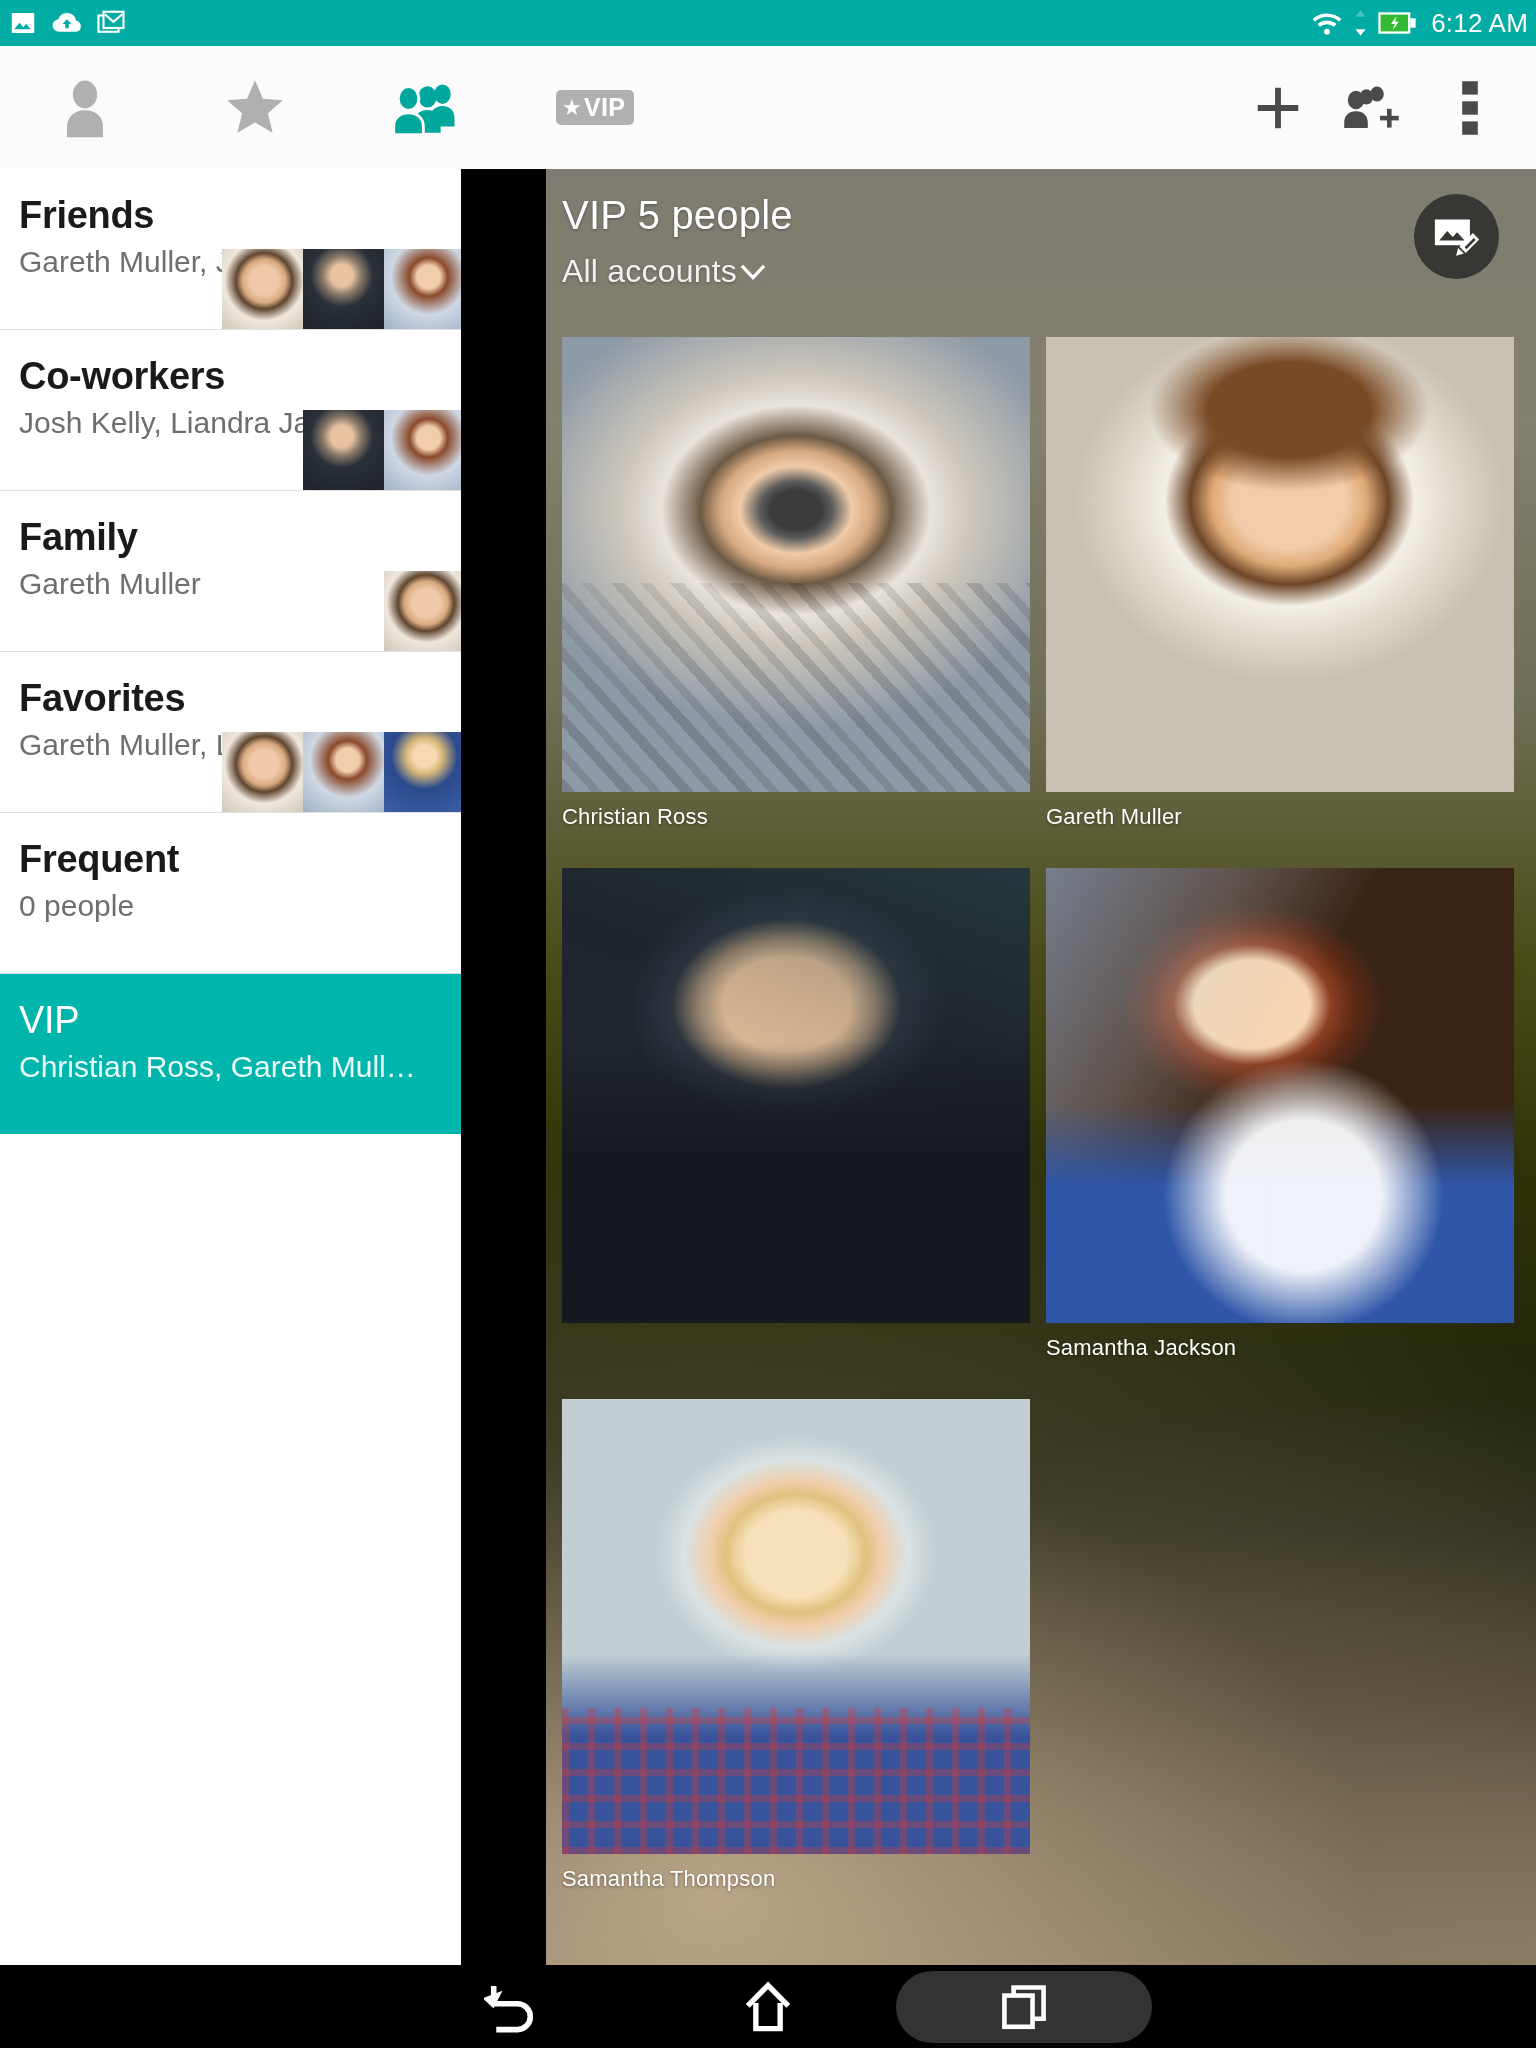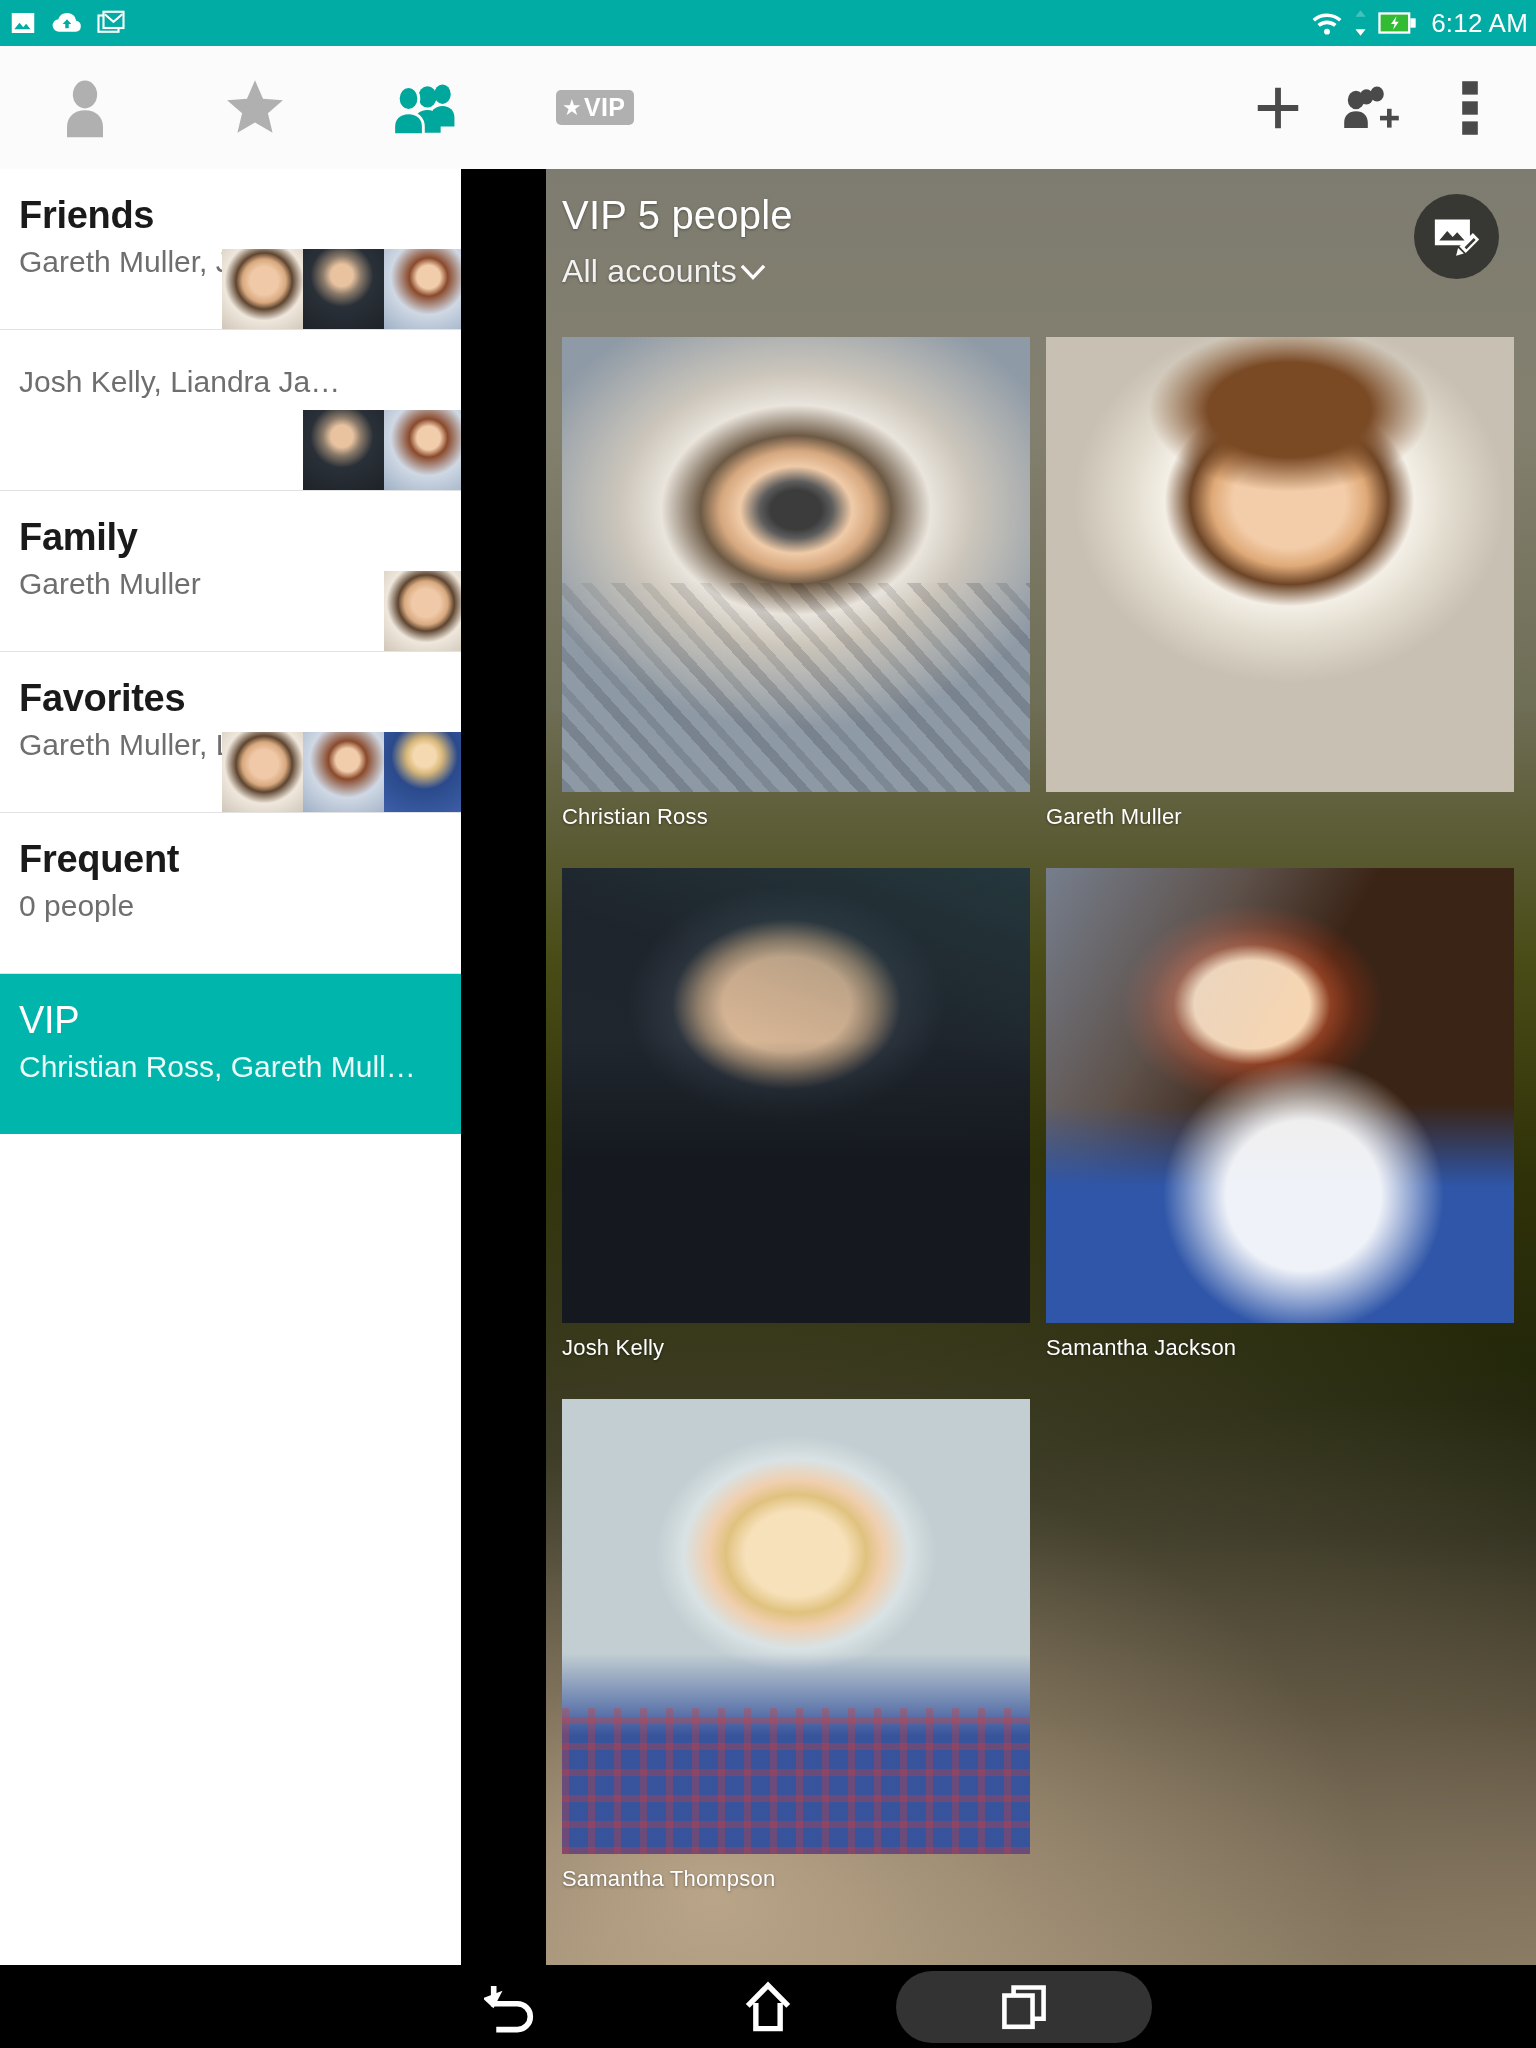--- a/index.html
+++ b/index.html
@@ -273,20 +273,21 @@
           </span>
         <span class="thumb">
             <i style="background:radial-gradient(circle at 55% 35%, #f2cdac 0 17%, #8a4a2c 28%, #cfd8e4 55%, #9fb0c6 100%)"></i>
           </span>
       </div>
       <div class="count-strip">4</div>
     </div>
 
     <div class="grp">
       <div class="grp-text">
+        <div class="grp-title">Co-workers</div>
         <div class="grp-sub">Josh Kelly, Liandra Ja…</div>
       </div>
       <div class="grp-thumbs">
         <span class="thumb">
             <i style="background:radial-gradient(circle at 48% 33%, #e9c3a0 0 16%, #8a7a6a 28%, #2a3038 46%, #1d2228 100%)"></i>
           </span>
         <span class="thumb">
             <i style="background:radial-gradient(circle at 55% 35%, #f2cdac 0 17%, #8a4a2c 28%, #cfd8e4 55%, #9fb0c6 100%)"></i>
           </span>
       </div>
@@ -380,21 +381,20 @@
         </div>
         <div class="cell-name">Gareth Muller</div>
       </div>
 
       <div class="cell">
         <div class="cell-photo">
           <i style="background:radial-gradient(ellipse 34% 26% at 48% 30%, #e7c39f 0 40%, #a08b74 55%, #2e3640 72%, #20262e 100%)"></i>
           <i style="background:linear-gradient(200deg, rgba(40,70,72,.55) 0%, rgba(20,26,32,.15) 34%, rgba(0,0,0,0) 55%)"></i>
           <i style="background:linear-gradient(0deg, rgba(20,24,30,.92) 0 36%, rgba(20,24,30,0) 62%)"></i>
         </div>
-        <div class="cell-name">Josh Kelly</div>
       </div>
 
       <div class="cell">
         <div class="cell-photo">
           <i style="background:radial-gradient(ellipse 28% 22% at 44% 30%, #f6d5b2 0 44%, #8d3f22 60%, #5e2a16 78%, #3a2416 100%)"></i>
           <i style="background:linear-gradient(120deg, rgba(150,175,205,.65) 0%, rgba(200,215,230,.25) 28%, rgba(0,0,0,0) 46%)"></i>
           <i style="background:linear-gradient(0deg, #2f56a8 0 30%, rgba(47,86,168,0) 48%)"></i>
           <i style="background:radial-gradient(ellipse 30% 30% at 55% 72%, rgba(255,255,255,.92) 0 55%, rgba(255,255,255,0) 100%)"></i>
         </div>
         <div class="cell-name">Samantha Jackson</div>

